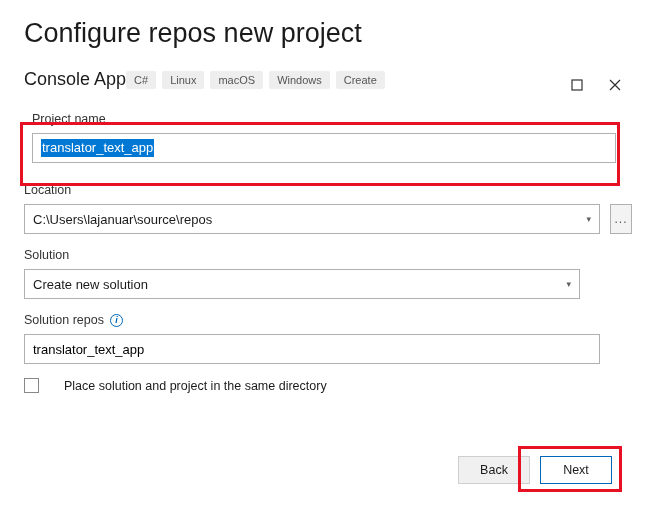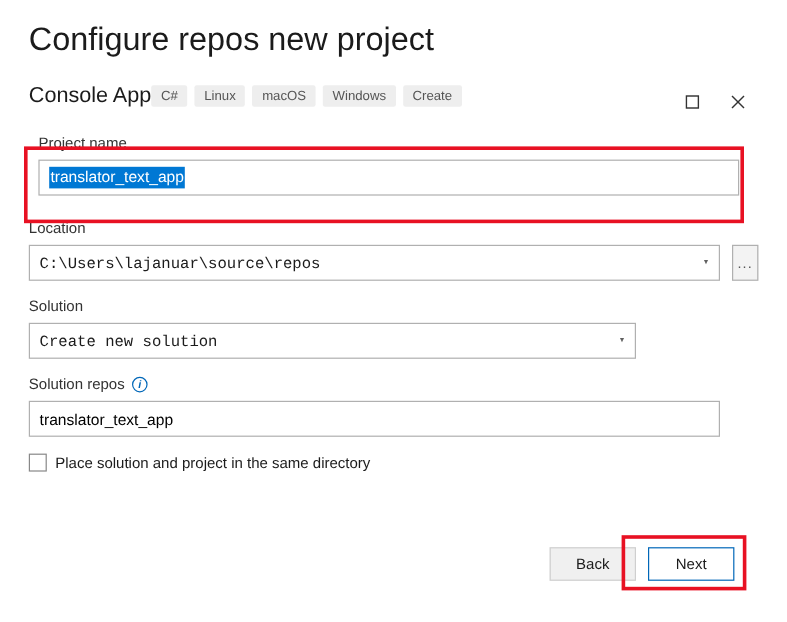--- a/index.html
+++ b/index.html
@@ -89,40 +89,39 @@
   .combo-row { display: flex; gap: 10px; align-items: stretch; }
   .combo {
     flex: 1;
     height: 30px;
     border: 1px solid #b0b0b0;
     display: flex;
     align-items: center;
     justify-content: space-between;
     padding: 0 8px;
     background: #fff;
-    font-family: Liberation Mono, monospace;
   }
   .combo .value { font-size: 13px; color: #1b1b1b; }
   .chev { color: #606060; font-size: 9px; }
   .browse-btn {
     width: 30px;
     height: 30px;
     border: 1px solid #b0b0b0;
     background: #f3f3f3;
     display: flex;
     align-items: center;
     justify-content: center;
     color: #555;
     font-size: 12px;
     letter-spacing: 1px;
   }
   .checkbox-row {
     display: flex;
     align-items: center;
-    gap: 7px;
+    gap: 25px;
     margin-top: 4px;
     font-size: 12.5px;
   }
   .checkbox {
     width: 15px; height: 15px; border: 1px solid #888; background: #fff;
   }
   .footer {
     position: absolute;
     bottom: 34px;
     right: 44px;
@@ -212,21 +211,21 @@
     <div class="combo" style="flex:0 0 576px;">
       <span class="value">C:\Users\lajanuar\source\repos</span>
       <span class="chev">▾</span>
     </div>
     <div class="browse-btn">...</div>
   </div>
 </div>
 
 <div class="field-group">
   <div class="field-label">Solution</div>
-  <div class="combo" style="width:506px;">
+  <div class="combo" style="width:556px;">
     <span class="value">Create new solution</span>
     <span class="chev">▾</span>
   </div>
 </div>
 
 <div class="field-group">
   <div class="field-label">
     <span>Solution repos</span>
     <span class="info-icon">i</span>
   </div>

